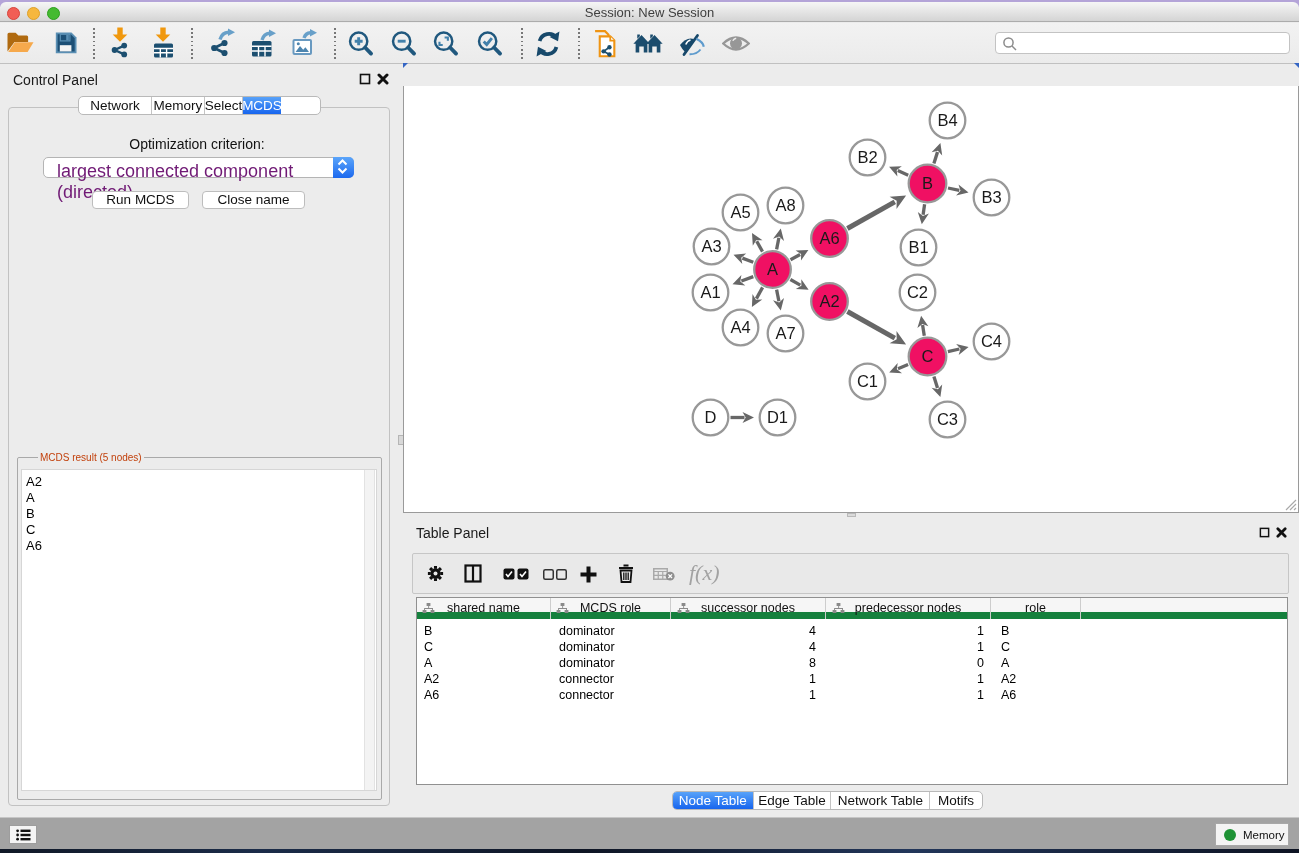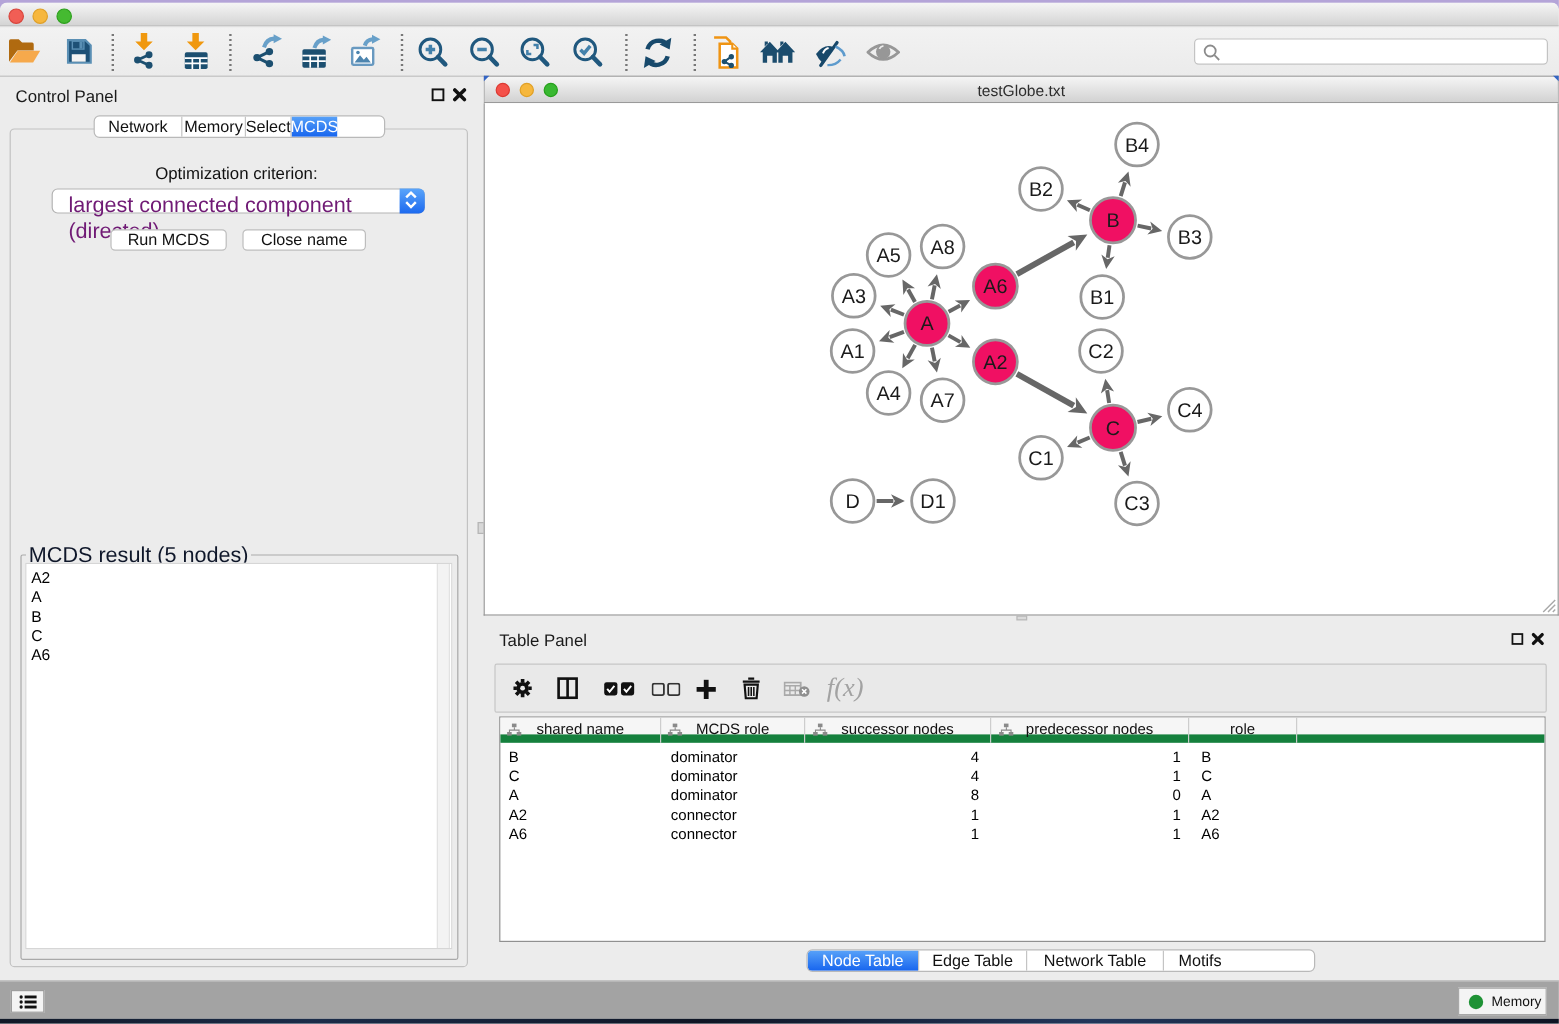--- a/index.html
+++ b/index.html
@@ -20,21 +20,21 @@
 .seg div{font-size:13.5px;color:#111;text-align:center;border-left:1px solid #c4c4c4;display:flex;align-items:center;justify-content:center}
 .seg div:first-child{border-left:none}
 .seg div.on{background:linear-gradient(#58a2f9,#1765ee);color:#fff}
 #tabs-cp{left:78px;top:96px;width:243px;height:19px;z-index:5}
 #opt-label{position:absolute;left:0;top:136px;width:394px;text-align:center;font-size:14px;color:#111}
 #dropdown{position:absolute;left:43px;top:157px;width:311px;height:21px;background:#fff;border:1px solid #b4b4b4;border-radius:5px}
 #dropdown .txt{position:absolute;left:13px;top:3px;font-size:18px;color:#701a75}
 #dropdown .step{position:absolute;right:-1px;top:-1px;width:21px;height:21px;border-radius:0 5px 5px 0;background:linear-gradient(#5ba5fa,#1c69ef)}
 .btn{position:absolute;height:18px;background:#fff;border:1px solid #bdbdbd;border-radius:4px;font-size:13.5px;color:#111;text-align:center;line-height:16px}
 #fieldset{position:absolute;left:17px;top:452px;width:365px;height:348px;border:1px solid #a9a9a9;border-radius:2px}
-#fieldset legend{margin-left:4px;padding:0 2px;font-size:18px;color:#0f172a}
+#fieldset legend{margin-left:20px;padding:0 2px;font-size:10px;color:#c2410c}
 #listbox{position:absolute;left:3px;top:3px;width:357px;height:328px;background:#fff;border:1px solid #cfcfcf}
 #listbox .sb{position:absolute;right:2px;top:0;width:11px;height:100%;background:#f2f2f2;border-left:1px solid #e0e0e0;border-right:1px solid #e0e0e0}
 #listbox .it{position:absolute;left:4px;font-size:13px;color:#000}
 
 #vgrip{position:absolute;left:398px;top:435px;width:6px;height:10px;background:#d8d8d8;border:1px solid #b5b5b5}
 #hgrip{position:absolute;left:847px;top:513px;width:9px;height:4px;background:#dadada;border:1px solid #b9b9b9}
 
 #netwin{position:absolute;left:403px;top:63px;width:896px;height:450px}
 #netwin-tb{position:absolute;left:0;top:0;width:896px;height:23px;background:linear-gradient(#f5f5f5,#d2d2d2);border:1px solid #9f9f9f;border-bottom:1px solid #9a9a9a;border-radius:1px}
 #netwin-tb .tl{position:absolute;top:5px;width:12px;height:12px;border-radius:50%}
@@ -43,32 +43,33 @@
 .bluecorner{position:absolute;top:0;width:5px;height:5px}
 
 #tp{position:absolute;left:403px;top:520px;width:896px;height:297px}
 #tp-title{position:absolute;left:13px;top:5px;font-size:14px;color:#1a1a1a}
 #tp-toolbar{position:absolute;left:9px;top:33px;width:877px;height:41px;background:#e9e9e9;border:1px solid #c6c6c6;border-radius:2px}
 #tp-table{position:absolute;left:13px;top:77px;width:872px;height:188px;background:#fff;border:1px solid #909090}
 #tp-table .hdr{position:absolute;left:0;top:0;width:100%;height:21px;background:#f6f6f6;border-bottom:7px solid #15803d}
 #tp-table .hdr .cell{position:absolute;top:0;height:21px;border-right:1px solid #cdcdcd;font-size:12.5px;color:#111;text-align:center;line-height:21px}
 #tp-table .row{position:absolute;left:0;width:100%;height:16px;font-size:12.5px;color:#000;line-height:16px}
 #tp-table .hico{position:absolute;top:4px}
-#tabs-tp{left:269px;top:271px;width:424px;height:19px}
+#tabs-tp{left:269px;top:271px;width:311px;height:19px}
 
 #statusbar{position:absolute;left:0;top:817px;width:1299px;height:32px;background:#a3a3a3;border-top:1px solid #c6c6c6}
 #listbtn{position:absolute;left:9px;top:7px;width:28px;height:19px;background:#f4f4f4;border:1px solid #9d9d9d}
 #membox{position:absolute;left:1215px;top:5px;width:74px;height:23px;background:#f4f4f4;border:1px solid #a8a8a8;font-size:11.5px;color:#111}
 #darkstrip{position:absolute;left:0;top:849px;width:1299px;height:4px;background:linear-gradient(90deg,#101826,#1b2c49 20%,#0e1524 45%,#22365a 70%,#0d1322)}
 </style></head><body>
 <div id="desktop-top"></div>
 <div id="titlebar">
  <div class="tl" style="left:6.5px;background:#f15e55;border:1px solid #d8453c"></div>
  <div class="tl" style="left:26.5px;background:#f6b73e;border:1px solid #dfa028"></div>
  <div class="tl" style="left:46.5px;background:#45ba31;border:1px solid #2ea01e"></div>
+ <div id="title-text">Session: New Session</div>
 </div>
 <div id="toolbar">
  <svg class="tbi" style="left:7px;top:9px;width:27px;height:21px" viewBox="0 0 27 21">
       <path d="M0.5 19.5 V2.2 Q0.5 0.7 2 0.7 h6.6 l2.8 2.8 h8.4 Q21.1 3.5 21.1 5 v5 H7.5 z" fill="#b06a10"></path>
       <path d="M7.8 10.2 H26.5 L20.6 20 H1.2 z" fill="#f6a94c"></path>
     </svg>
  <svg class="tbi" style="left:54px;top:9px;width:23px;height:23px" viewBox="0 0 23 23">
       <path d="M1.8 0.5 H17.5 L22.5 5.5 V21.2 H1.8 z" fill="#5a8fb4"></path>
       <path d="M3.6 2.3 H16.8 L20.7 6.2 V19.4 H3.6 z" fill="#1d5076"></path>
       <rect x="6.3" y="2.3" width="9.6" height="6.6" fill="none" stroke="#5a8fb4" stroke-width="1.2"></rect>
@@ -209,26 +210,20 @@
  <div class="sb" style="position:absolute;right:1px;top:0;width:11px;height:100%;background:#f3f3f3;border-left:1px solid #e2e2e2;border-right:1px solid #e2e2e2"></div>
  <div class="it" style="position:absolute;left:4px;top:4px;font-size:13px">A2</div>
  <div class="it" style="position:absolute;left:4px;top:20px;font-size:13px">A</div>
  <div class="it" style="position:absolute;left:4px;top:36px;font-size:13px">B</div>
  <div class="it" style="position:absolute;left:4px;top:52px;font-size:13px">C</div>
  <div class="it" style="position:absolute;left:4px;top:68px;font-size:13px">A6</div>
 </div>
 <div id="vgrip"></div>
 <div id="hgrip"></div>
 <div id="netwin">
- <div id="netwin-tb">
-  <div class="tl" style="left:9px;background:#f4514a;border:1px solid #dc3a32"></div>
-  <div class="tl" style="left:29px;background:#f6b73c;border:1px solid #e0a026"></div>
-  <div class="tl" style="left:49px;background:#39b831;border:1px solid #27a01c"></div>
-  <div id="netwin-title">testGlobe.txt</div>
- </div>
  <svg class="bluecorner" style="left:0" width="5" height="5" viewBox="0 0 5 5">
       <path d="M0 0 H5 L0 5 z" fill="#3465c4"></path>
     </svg>
  <svg class="bluecorner" style="right:0" width="5" height="5" viewBox="0 0 5 5">
       <path d="M0 0 H5 V5 z" fill="#3465c4"></path>
     </svg>
  <div id="canvas"></div>
  <svg id="graphsvg" style="position:absolute;left:0.5px;top:23.5px" width="895" height="426" font-family="Liberation Sans,sans-serif">
 <line x1="358.5" y1="164.6" x2="352.7" y2="154.3" stroke="#676767" stroke-width="3.3"></line>
       <polygon points="348.0,146.0 358.5,153.3 352.1,153.2 348.8,158.8" fill="#676767"></polygon>

